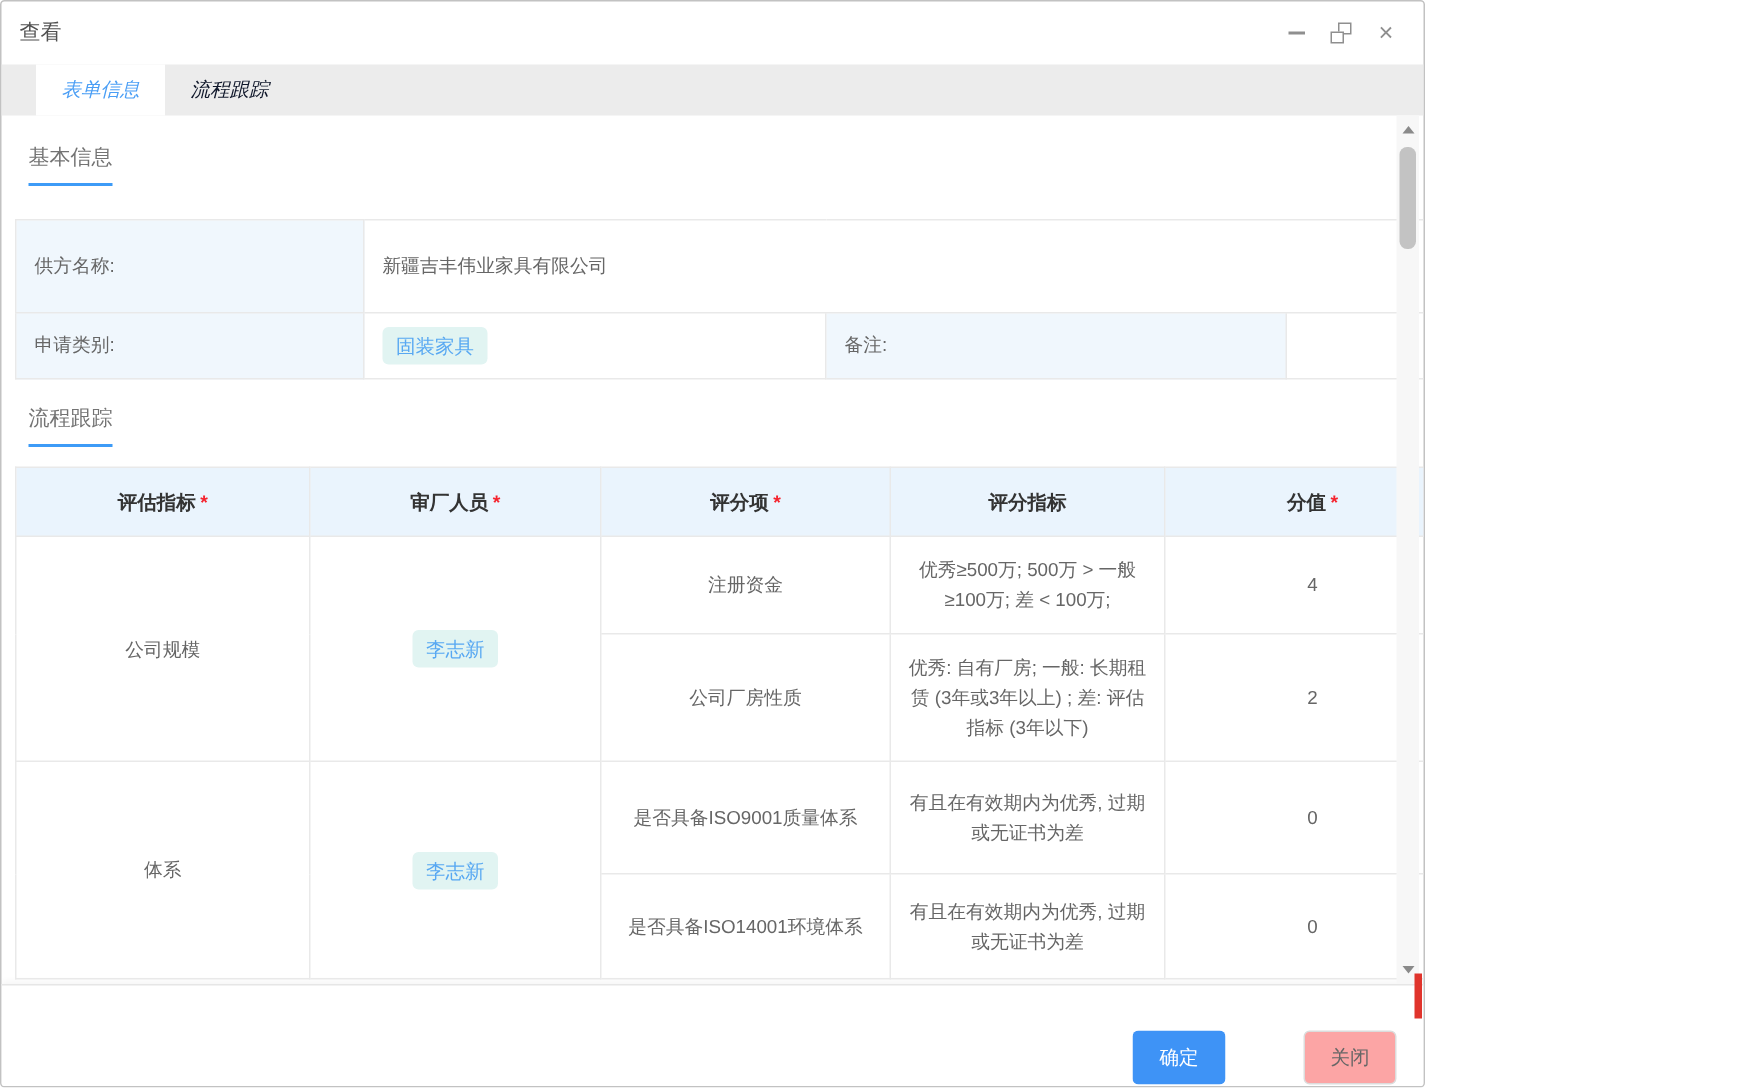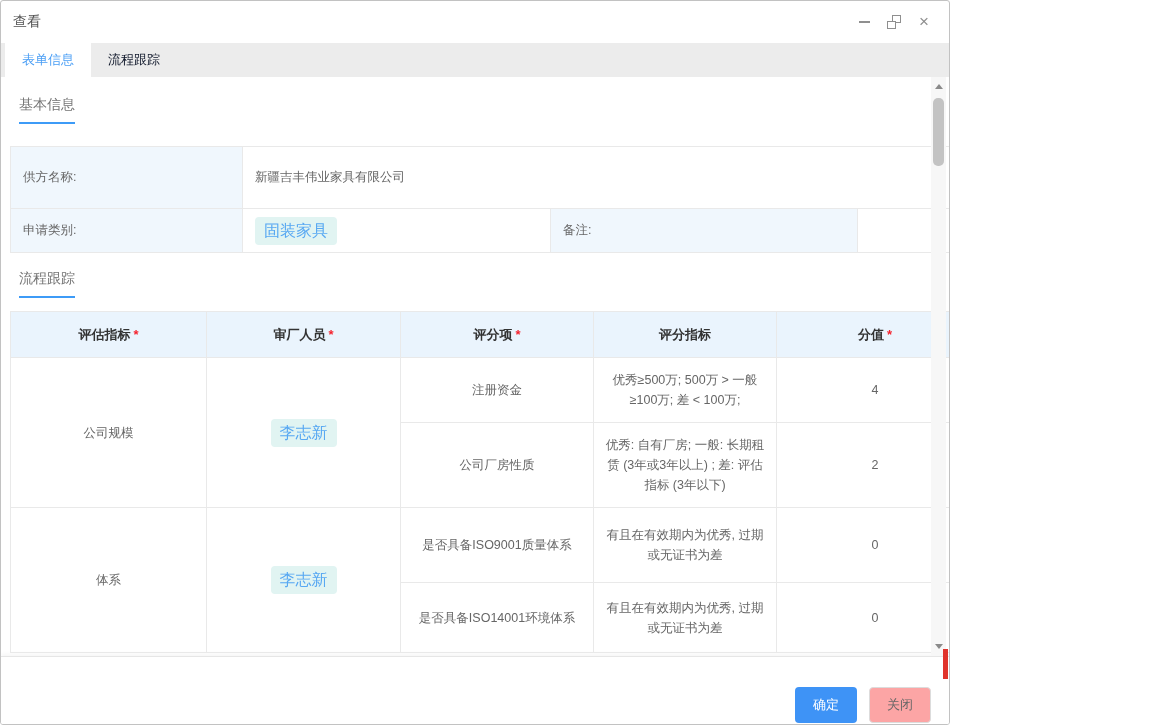--- a/index.html
+++ b/index.html
@@ -16,36 +16,36 @@
   .win-controls{ display:flex; align-items:center; gap:16px; margin-top:2px; }
   .win-btn{ color:#8f8f8f; cursor:pointer; display:inline-flex; align-items:center; justify-content:center;
     width:14px; height:14px; }
   .icon-min i{ display:block; width:11px; border-top:2px solid #8f8f8f; }
   .icon-restore{ position:relative; }
   .icon-restore i{ position:absolute; width:9px; height:8px; border:1px solid #8f8f8f; background:transparent; }
   .icon-restore i.back{ top:0; right:0; }
   .icon-restore i.front{ bottom:0; left:0; background:#fff; }
   .icon-close{ font-size:17px; line-height:14px; }
   
-  .tabbar{ height:34px; background:#ececec; display:flex; padding-left:4px; }
+  .tabbar{ height:34px; background:#ececec; display:flex; padding-left:23px;font-style:italic; }
   .tab{ padding:0 17px; line-height:34px; font-size:13px; color:#0f172a; cursor:pointer; }
   .tab.active{ background:#fff; color:#4a9ef5; }
   
   .scroll-area{ position:relative; height:579px; overflow:hidden; padding:0 26px 0 9px; }
   .section-title{ display:inline-block; margin:17px 0 0 9px; padding-bottom:8px;
     font-size:14px; font-weight:normal; color:#737373;
     border-bottom:2px solid #3d9bf7; }
   .section-title.first{ margin-top:19px; }
   table{ border-collapse:collapse; width:1138px; table-layout:fixed; }
   .basic-table{ margin-top:22px; }
   .basic-table td{ border:1px solid #e9e9e9; font-size:12.5px; color:#666;
     padding:4px 12px; vertical-align:middle; }
   td.lbl{ background:#f0f7fd; }
   .req{ color:#f5222d; margin-left:3px; }
-  .chip{ display:inline-block; background:#e1f4f2; color:#58a8f2; font-size:16px;
+  .chip{ display:inline-block; background:#e1f4f2; color:#58a8f2; font-size:13px;
     padding:6px 9px; border-radius:4px; line-height:1; }
   
   .score-table{ margin-top:13px; text-align:center; }
   .score-table th{ background:#eaf4fd; border:1px solid #e9e9e9; height:46px;
     font-size:13px; color:#333; font-weight:bold; }
   .score-table td{ border:1px solid #e9e9e9; font-size:12.5px; color:#666;
     padding:6px 10px; line-height:20px; vertical-align:middle; }
   
   .vscrollbar{ position:absolute; top:76px; right:3px; width:15px; height:579px;
     background:#f7f7f7; }
@@ -57,21 +57,21 @@
   .tri-down{ width:0; height:0; border-left:4px solid transparent; border-right:4px solid transparent;
     border-top:5px solid #8a8a8a; }
   .sb-thumb{ position:absolute; top:21px; left:2px; width:11px; height:68px;
     background:#c3c3c3; border-radius:5px; cursor:pointer; }
   .red-bar{ position:absolute; top:648px; right:1px; width:5px; height:30px;
     background:#e0342c; z-index:5; }
   
   .footer{ height:70px; border-top:1px solid #e6e6e6; box-shadow:0 -2px 4px rgba(0,0,0,0.04);
     display:flex; justify-content:flex-end; align-items:flex-start;
     padding:30px 18px 0 0; gap:12px; background:#fff; }
-  .btn{ font-size:13px; border-radius:4px; padding:8px 17px; cursor:pointer; border:1px solid transparent; }
+  .btn{ font-size:13px; border-radius:4px; padding:8px 17px; cursor:pointer; border:1px solid transparent;margin-left:40px; }
   .btn-primary{ background:#3e93f6; color:#fff; }
   .btn-default{ background:#fca5a5; color:#666; border-color:#dcdcdc; }
 </style>
 </head>
 <body>
 
 <div class="dialog">
 
   <div class="titlebar">
     <span class="dlg-title">查看</span>

